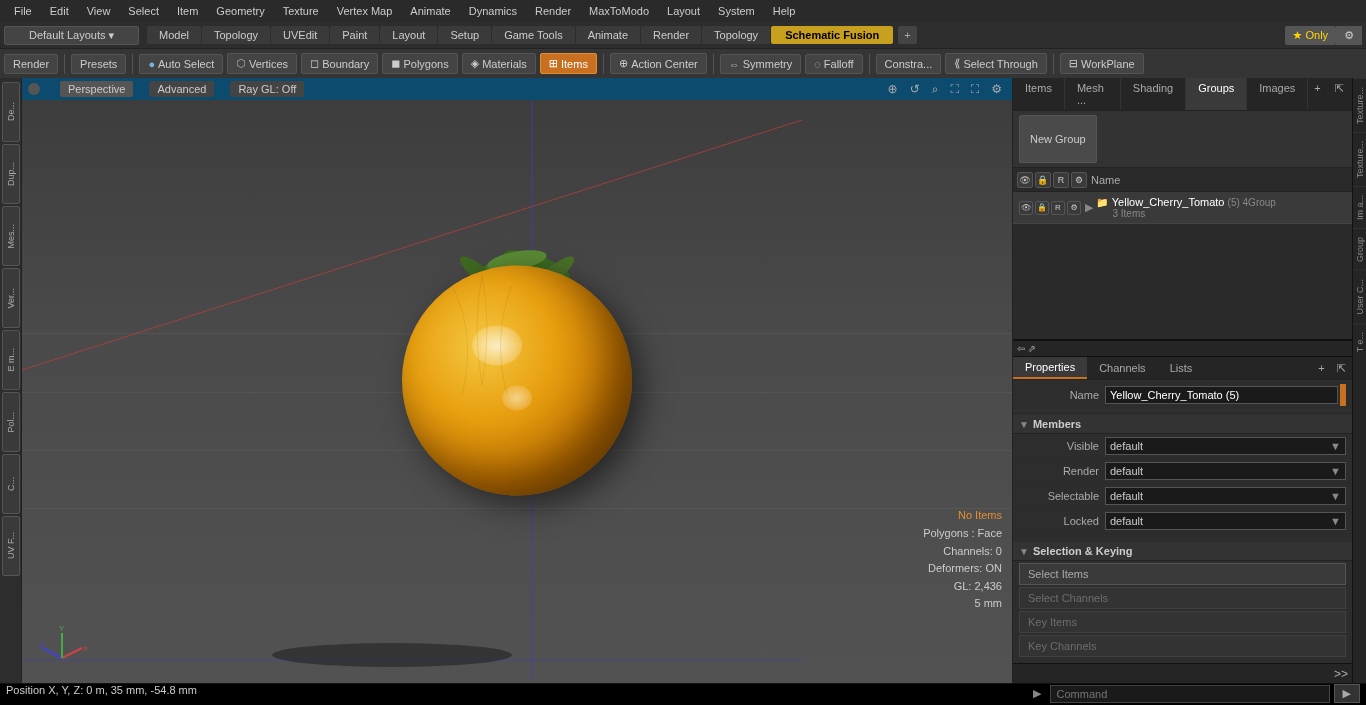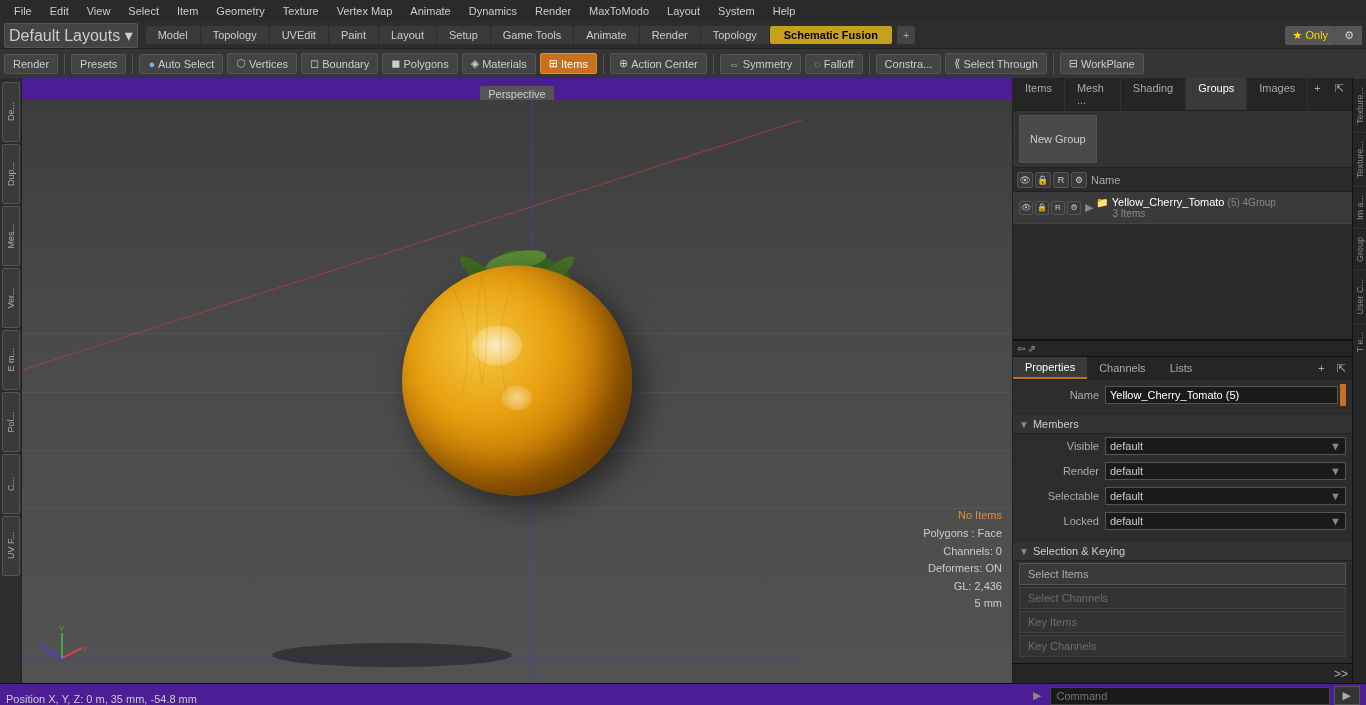--- a/index.html
+++ b/index.html
@@ -4,21 +4,21 @@
   <style>
     * { box-sizing: border-box; margin: 0; padding: 0; }
     body { background: #3a3a3a; color: #ccc; font-family: Arial, sans-serif; font-size: 11px; width: 1366px; height: 705px; overflow: hidden; }
 
     
     #menu-bar { display: flex; align-items: center; background: #2a2a2a; height: 22px; padding: 0 6px; gap: 2px; }
     .menu-item { padding: 2px 8px; cursor: pointer; color: #ccc; font-size: 11px; }
 
     
     #layout-bar { display: flex; align-items: center; background: #2d2d2d; height: 26px; padding: 0 4px; }
-    .layout-dropdown { background: #444; border: 1px solid #555; color: #ccc; padding: 2px 4px; font-size: 16px; cursor: pointer; border-radius: 2px; }
+    .layout-dropdown { background: #444; border: 1px solid #555; color: #ccc; padding: 2px 24px; font-size: 11px; cursor: pointer; border-radius: 2px; }
     .layout-tabs { display: flex; margin-left: 8px; gap: 1px; }
     .layout-tab { padding: 3px 12px; background: #3a3a3a; color: #ccc; font-size: 11px; cursor: pointer; border-radius: 2px 2px 0 0; }
     .layout-tab-special { padding: 3px 14px; background: #c8a020; color: #000; font-size: 11px; cursor: pointer; font-weight: bold; border-radius: 2px; }
     .layout-plus { margin-left: 4px; padding: 3px 6px; background: #444; color: #aaa; cursor: pointer; border-radius: 2px; }
     .layout-star { margin-left: auto; padding: 3px 8px; background: #555; color: #ffd700; font-size: 11px; cursor: pointer; border-radius: 2px; }
     .layout-settings { padding: 3px 8px; background: #555; color: #ccc; font-size: 11px; cursor: pointer; }
 
     
     #tool-bar { display: flex; align-items: center; background: #353535; height: 30px; padding: 0 4px; gap: 4px; border-top: 1px solid #222; }
     .tool-btn { padding: 3px 8px; background: #444; color: #ccc; font-size: 11px; cursor: pointer; border-radius: 2px; border: 1px solid #555; display: flex; align-items: center; gap: 3px; }
@@ -28,21 +28,21 @@
     
     #main-layout { display: flex; height: calc(705px - 22px - 26px - 30px - 22px); }
 
     
     #left-sidebar { width: 22px; background: #2d2d2d; display: flex; flex-direction: column; align-items: center; padding: 4px 0; gap: 2px; border-right: 1px solid #222; overflow: hidden; }
     .left-tool { width: 18px; height: 60px; background: #3a3a3a; border: 1px solid #555; cursor: pointer; border-radius: 2px; display: flex; align-items: center; justify-content: center; }
     .left-tool-label { writing-mode: vertical-rl; font-size: 9px; color: #aaa; transform: rotate(180deg); }
 
     
     #viewport { flex: 1; background: #4a4a4a; position: relative; overflow: hidden; }
-    #viewport-header { display: flex; align-items: center; background: #4c1d95; height: 22px; padding: 0 6px; gap: 8px; flex-direction: column; }
+    #viewport-header { display: flex; align-items: center; background: #0c4a6e; height: 22px; padding: 0 6px; gap: 16px; }
     .vp-tab { padding: 2px 8px; background: #444; color: #ccc; font-size: 11px; cursor: pointer; border-radius: 2px; }
     .vp-tab.active { background: #555; }
     .vp-controls { margin-left: auto; display: flex; gap: 4px; }
     .vp-ctrl-btn { padding: 2px 4px; color: #aaa; cursor: pointer; font-size: 12px; }
 
     #viewport-canvas { width: 100%; height: calc(100% - 22px); position: relative; background: #4d4d4d; overflow: hidden; }
 
     
     #tomato-container { position: absolute; top: 50%; left: 50%; transform: translate(-50%, -55%); }
     #tomato-body { width: 230px; height: 230px; background: radial-gradient(ellipse at 35% 35%, #f5c842, #e8a010, #c07000, #8a5000); border-radius: 50%; position: relative; box-shadow: inset -20px -20px 40px rgba(0,0,0,0.4), 10px 10px 30px rgba(0,0,0,0.5); }
@@ -81,40 +81,40 @@
     .prop-tab-plus { margin-left: auto; padding: 4px 6px; color: #aaa; }
     .prop-tab-expand { padding: 4px 6px; color: #aaa; }
 
     #prop-name-row { display: flex; align-items: center; padding: 4px 6px; border-bottom: 1px solid #333; }
     .prop-label { color: #aaa; font-size: 11px; width: 80px; text-align: right; margin-right: 6px; }
     .prop-input { flex: 1; background: #1a1a1a; border: 1px solid #555; color: #fff; padding: 2px 4px; font-size: 11px; }
 
     #members-section { padding: 4px 0; }
     .section-header { display: flex; align-items: center; padding: 3px 6px; background: #333; border-bottom: 1px solid #222; cursor: pointer; }
     .section-triangle { color: #888; margin-right: 4px; font-size: 10px; }
-    .section-title { color: #ccc; font-size: 11px; font-weight: normal; }
+    .section-title { color: #ccc; font-size: 11px; font-weight: bold; }
 
     .prop-row { display: flex; align-items: center; padding: 3px 6px; border-bottom: 1px solid #2a2a2a; }
     .prop-row-label { color: #aaa; font-size: 11px; width: 80px; text-align: right; margin-right: 6px; }
     .prop-dropdown { flex: 1; background: #1a1a1a; border: 1px solid #555; color: #ccc; padding: 2px 4px; font-size: 11px; display: flex; align-items: flex-end; justify-content: space-between; cursor: pointer; }
     .prop-dropdown-arrow { color: #888; }
 
     #keying-section { padding: 4px 0; }
     .keying-none-btn { display: flex; align-items: center; padding: 4px 8px; margin: 4px 6px; background: #1a1a1a; border: 1px solid #555; cursor: pointer; gap: 6px; }
     .keying-grid-icon { width: 16px; height: 16px; display: grid; grid-template-columns: repeat(3,5px); gap: 1px; }
     .keying-grid-cell { background: #888; }
     .keying-btn { padding: 4px 8px; margin: 2px 6px; background: #3a3a3a; border: 1px solid #555; color: #aaa; font-size: 11px; cursor: pointer; }
     .keying-btn.disabled { opacity: 0.5; }
 
     
     #far-right { width: 14px; background: #252525; display: flex; flex-direction: column; border-left: 1px solid #111; }
     .fr-label { writing-mode: vertical-rl; font-size: 9px; color: #888; padding: 8px 2px; cursor: pointer; border-bottom: 1px solid #333; transform: rotate(180deg); }
 
     
-    #bottom-bar { display: flex; align-items: flex-end; background: #4c1d95; height: 22px; padding: 0 6px; border-top: 1px solid #111; }
+    #bottom-bar { display: flex; align-items: flex-start; background: #000000; height: 22px; padding: 0 6px; border-top: 1px solid #111; }
     .bottom-pos { color: #ccc; font-size: 11px; flex: 1; }
     .bottom-right { display: flex; align-items: center; gap: 4px; }
     #command-input { background: #1a1a1a; border: 1px solid #444; color: #ccc; padding: 2px 6px; font-size: 11px; width: 280px; }
     .cmd-arrow { color: #888; padding: 0 4px; }
 
     
     svg.leaves { position: absolute; top: -40px; left: 50%; transform: translateX(-50%); }
   </style>
 </head>
 <body>

